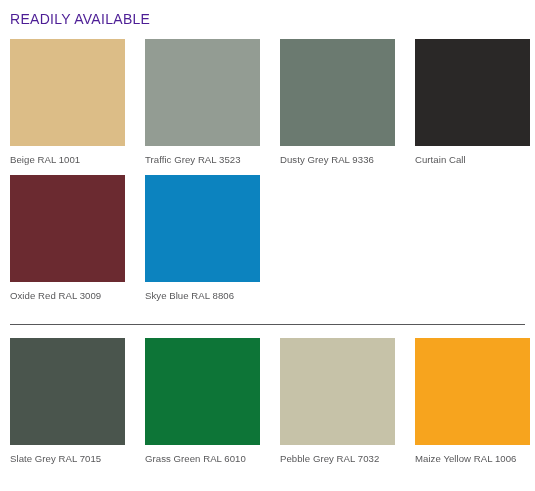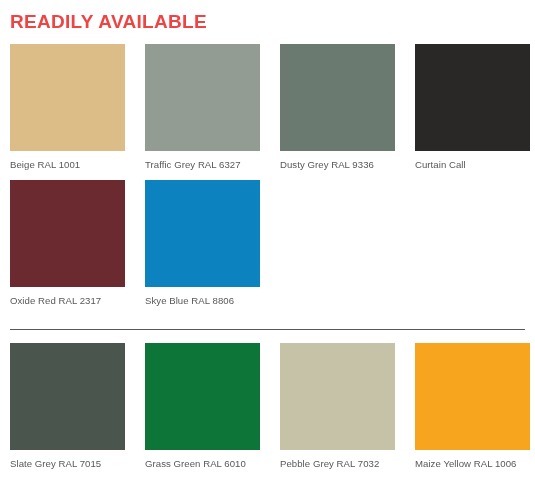--- a/index.html
+++ b/index.html
@@ -28,24 +28,24 @@
   }
 
   .section-divider {
     width: 515px;
     height: 0;
     border-top: 1px solid #58585a;
     margin: 0;
   }
 
   .section-heading {
-    font-size: 19px;
+    font-size: 14px;
     letter-spacing: 0.3px;
-    color: #ef4444;
-    font-weight: 700;
+    color: #4c1d95;
+    font-weight: 400;
     text-transform: uppercase;
     line-height: 1;
     padding-top: 12px;
     padding-bottom: 0;
     margin: 0;
     white-space: nowrap;
   }
 
   .swatch-grid {
     display: grid;
@@ -98,36 +98,36 @@
     <div class="section-heading">READILY AVAILABLE</div>
     <div class="swatch-grid">
 
       <div class="swatch-cell">
         <span class="swatch-chip" style="background:#dcbd87;"></span>
         <div class="swatch-label">Beige RAL 1001</div>
       </div>
 
       <div class="swatch-cell">
         <span class="swatch-chip" style="background:#939c93;"></span>
-        <div class="swatch-label">Traffic Grey RAL 6327</div>
+        <div class="swatch-label">Traffic Grey RAL 3523</div>
       </div>
 
       <div class="swatch-cell">
         <span class="swatch-chip" style="background:#6b7a70;"></span>
         <div class="swatch-label">Dusty Grey RAL 9336</div>
       </div>
 
       <div class="swatch-cell">
         <span class="swatch-chip" style="background:#2a2827;"></span>
         <div class="swatch-label">Curtain Call</div>
       </div>
 
       <div class="swatch-cell">
         <span class="swatch-chip" style="background:#6b2a30;"></span>
-        <div class="swatch-label">Oxide Red RAL 2317</div>
+        <div class="swatch-label">Oxide Red RAL 3009</div>
       </div>
 
       <div class="swatch-cell">
         <span class="swatch-chip" style="background:#0c83bf;"></span>
         <div class="swatch-label">Skye Blue RAL 8806</div>
       </div>
 
       <div class="swatch-cell empty">
         <span class="swatch-chip"></span>
       </div>

